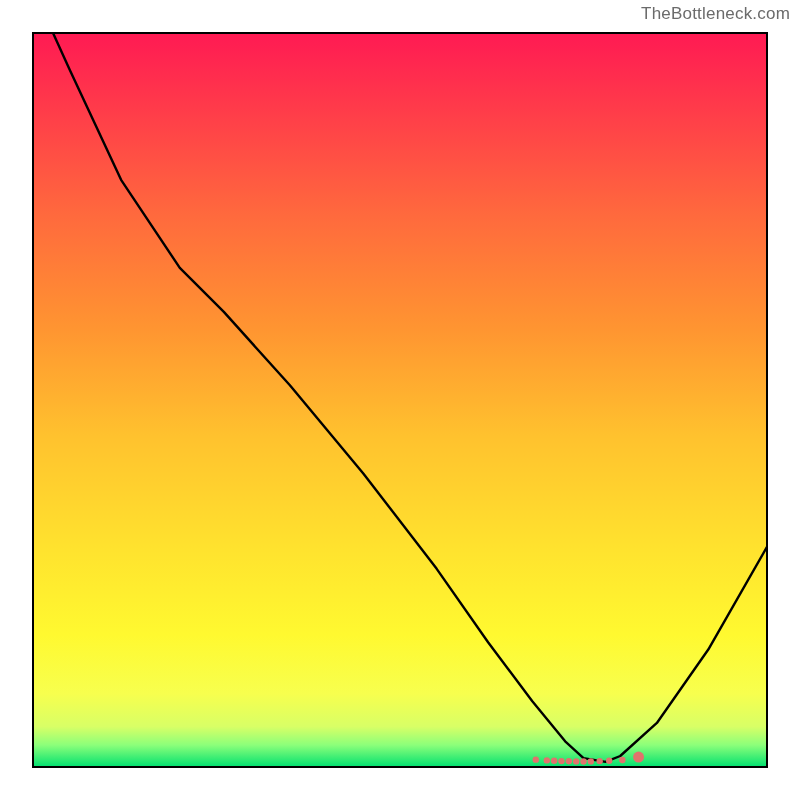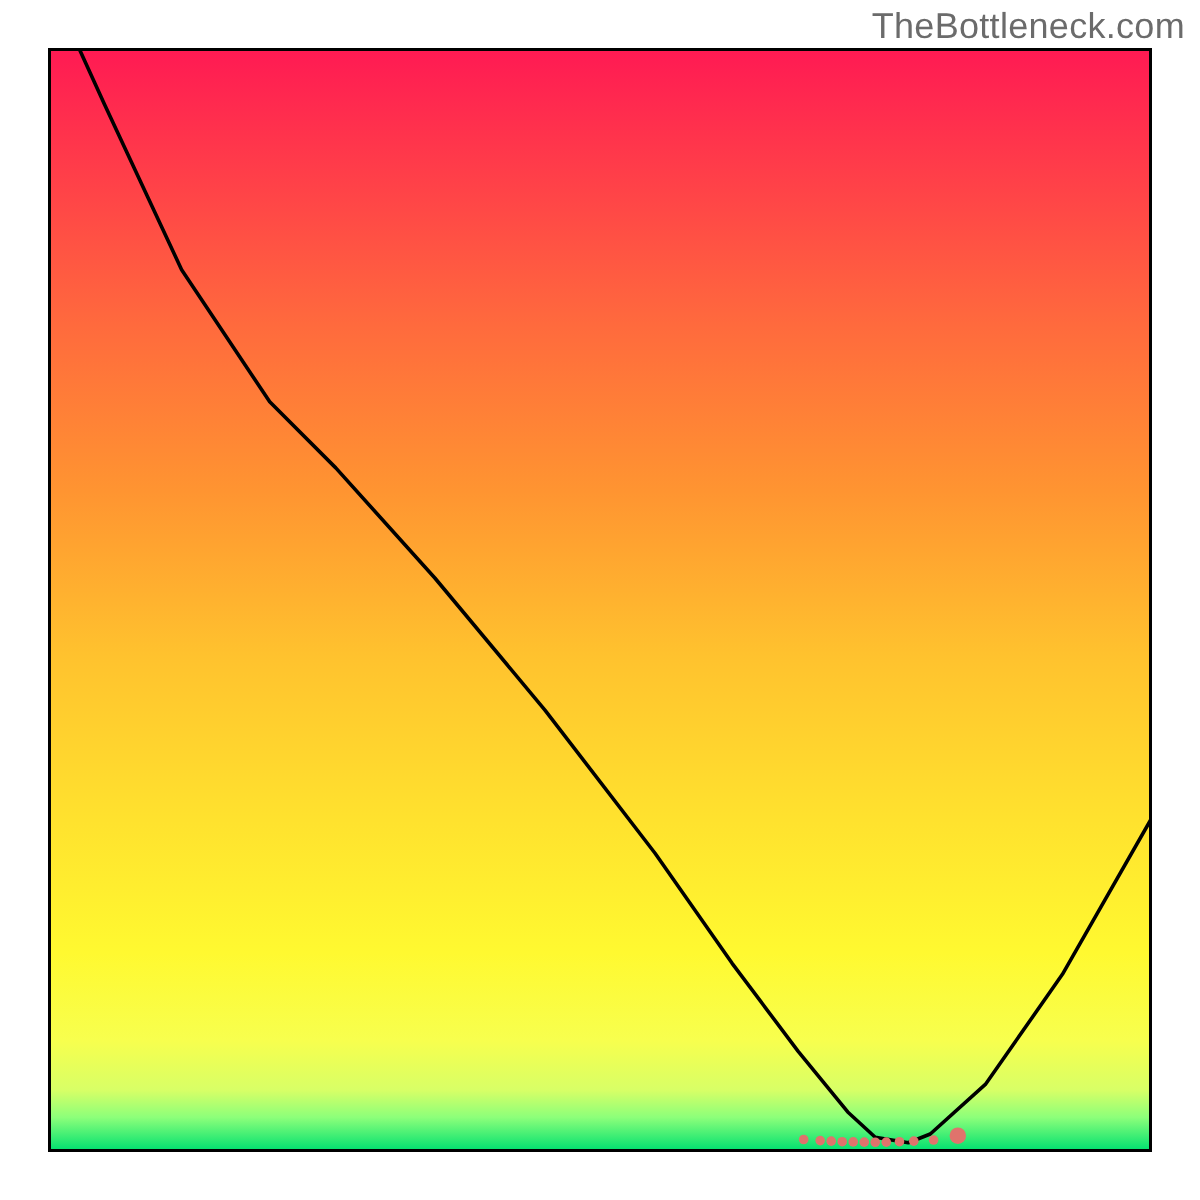--- a/index.html
+++ b/index.html
@@ -13,21 +13,21 @@
   }
   .stage {
     position: relative;
     width: 800px;
     height: 800px;
   }
   .watermark {
     position: absolute;
     top: 4px;
     right: 10px;
-    font-size: 24px;
+    font-size: 17px;
     color: #6b6b6b;
     font-weight: 500;
     letter-spacing: 0.2px;
     margin-left: 36px;
   }
   svg {
     position: absolute;
     left: 0;
     top: 0;
   }

